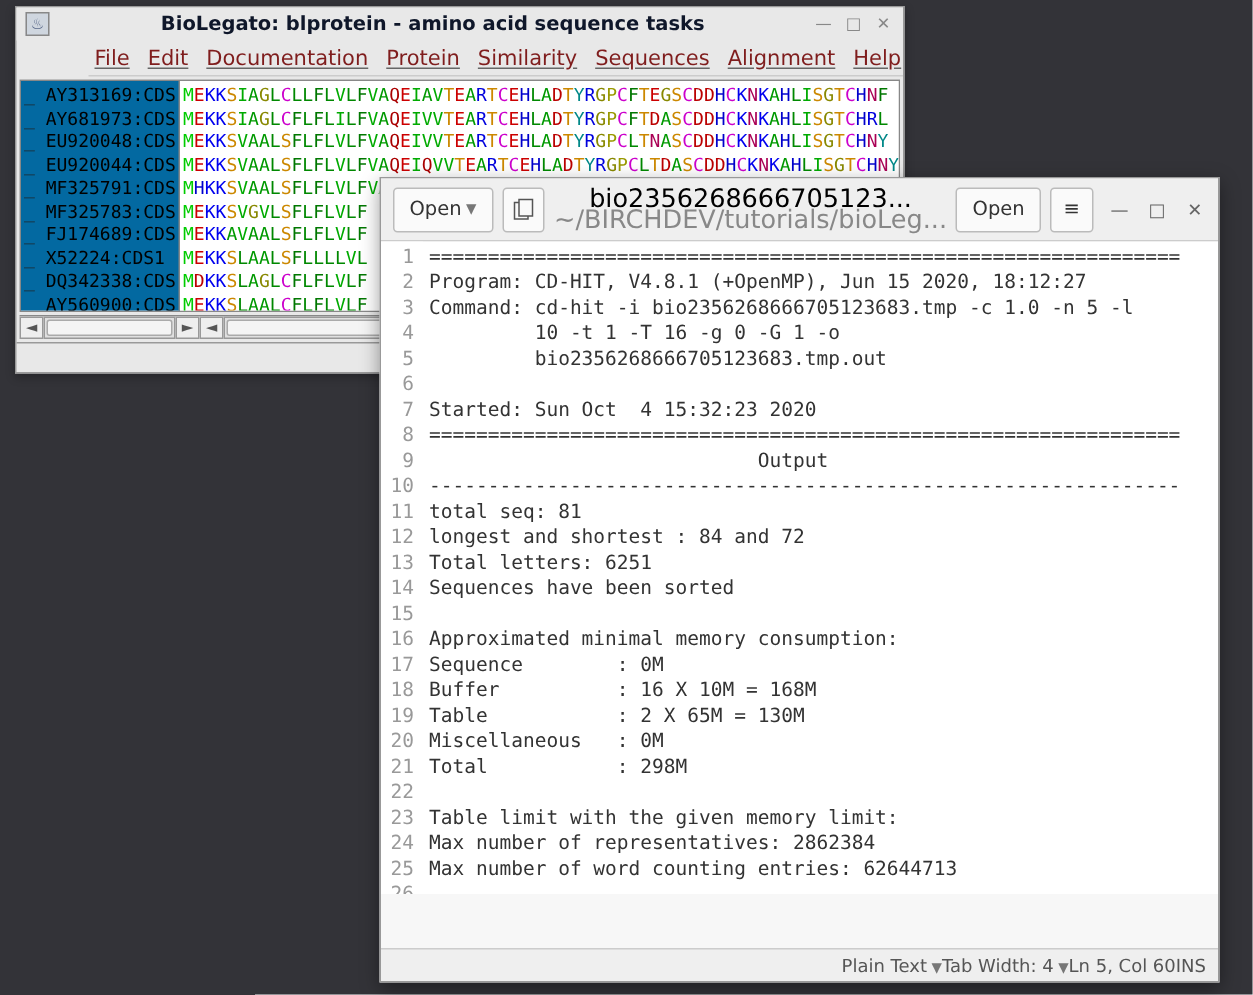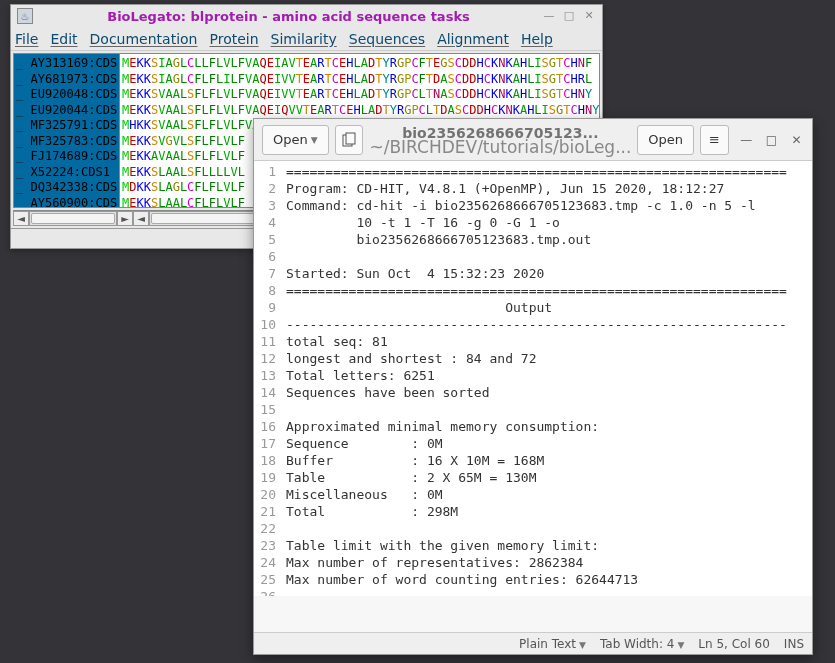--- a/index.html
+++ b/index.html
@@ -36,31 +36,32 @@
   .win1-titlebar .icon-j {
     width: 16px; height: 16px;
     background: #cfd6df;
     border: 1px solid #888;
     margin-right: 8px;
     font-size: 10px;
     display: flex; align-items: center; justify-content: center;
     color: #5b6a8a;
     font-weight: bold;
   }
-  .win1-titlebar .title { flex: 1; text-align: center; font-weight: bold; color:#a21caf;}
+  .win1-titlebar .title { flex: 1; text-align: center; font-weight: bold; color:#0f172a;}
   .win1-titlebar .winbtn { width: 14px; height: 14px; margin-left: 6px; color:#888; font-size:11px; text-align:center; line-height:14px;}
   .win1-menubar {
     height: 24px;
     display: flex;
     align-items: center;
     padding: 0 4px;
     gap: 12px;
     border-bottom: 1px solid #ccc;
-    color: #0c4a6e;
+    color: #7f1d1d;
     font-size: 14px;
+    margin-left: 48px;
   }
   .win1-menubar span { text-decoration: underline; text-decoration-color: #666; text-underline-offset: 2px;}
   .win1-body {
     flex: 1;
     display: flex;
     border: 1px solid #888;
     margin: 2px;
     background: #fff;
     min-height: 0;
   }
@@ -142,21 +143,21 @@
     background: #fafafa;
     display: flex; align-items: center; justify-content: center;
     color: #333;
     font-size: 13px;
     cursor: default;
   }
   .gbtn.small { width: 34px; padding:0; }
   .win2-title-center{
     flex:1; text-align:center; line-height:14px;
   }
-  .win2-title-center .t1{font-weight:bold; color:#737373; font-size:14px;}
+  .win2-title-center .t1{font-weight:normal; color:#000000; font-size:17px;}
   .win2-title-center .t2{color:#888; font-size:17px;}
   .win2-winbtn { width:18px; text-align:center; color:#666; font-size:12px; margin-left:4px;}
   .win2-body{
     flex:1;
     display:flex;
     background:#fff;
     overflow:hidden;
     font-family: "DejaVu Sans Mono", monospace;
     font-size: 13px;
     line-height: 17px;
@@ -180,21 +181,20 @@
   }
   .win2-status{
     height: 22px;
     border-top: 1px solid #ccc;
     display:flex;
     align-items:center;
     font-size:12px;
     color:#555;
     background:#efefef;
     padding: 0 8px;
-    gap: 14px;
     margin-top: 36px;
   }
   .win2-status .spacer{flex:1;}
   .tri{font-size:9px; color:#777; margin-left:3px;}
 </style>
 </head>
 <body>
 
 <div class="win1">
   <div class="win1-titlebar">

